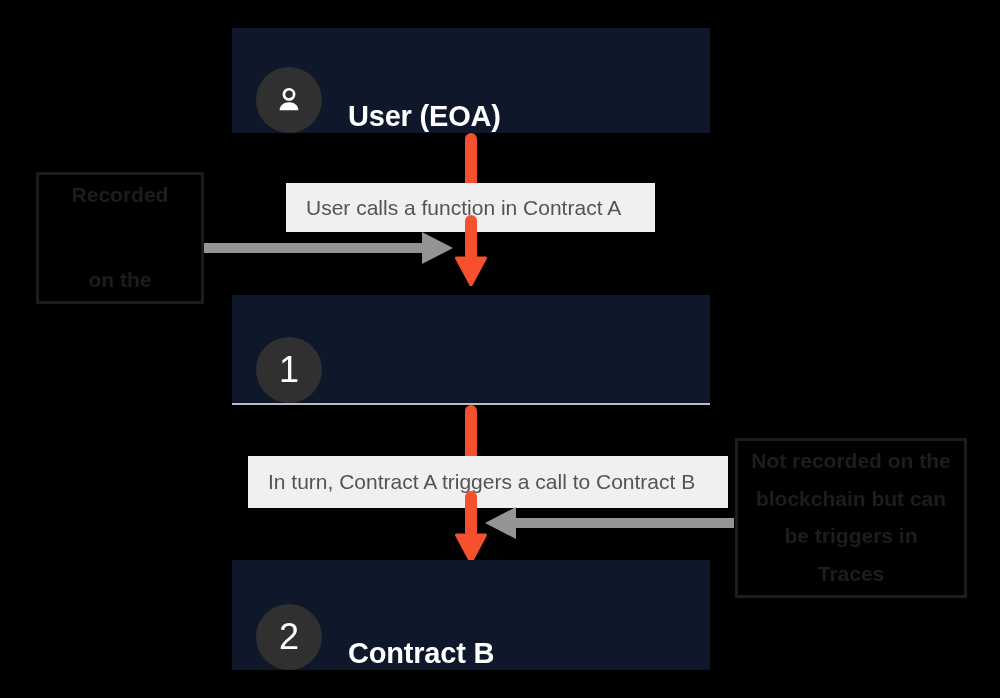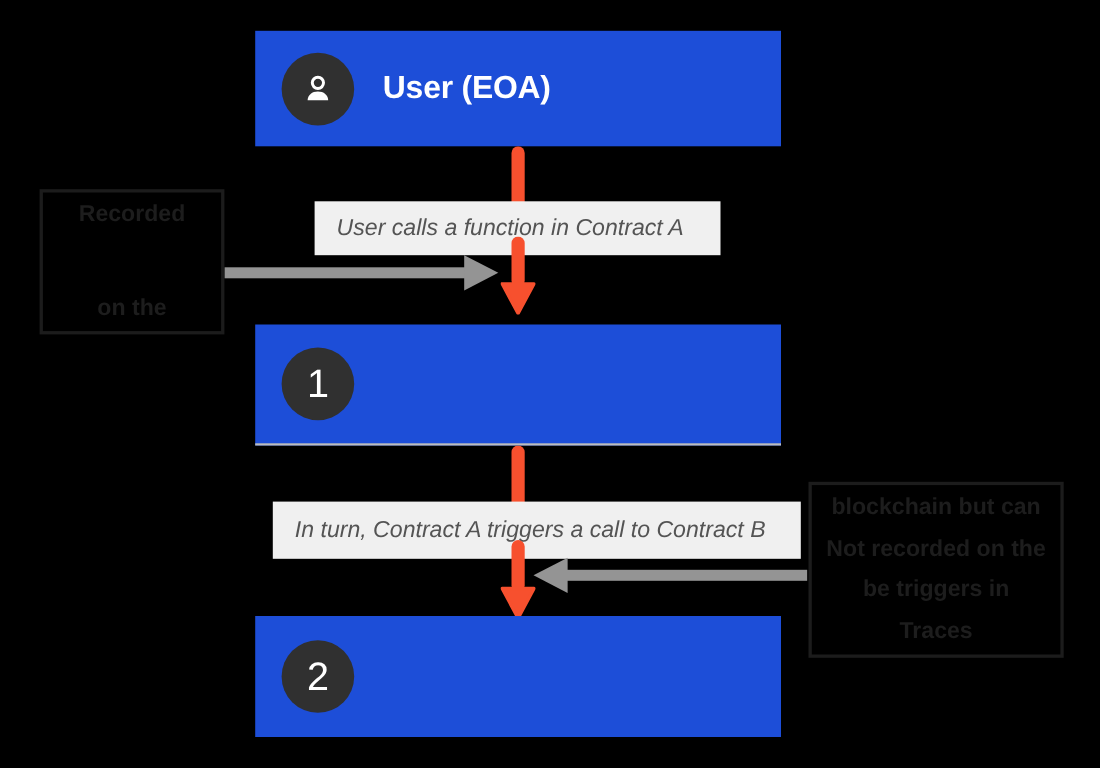--- a/index.html
+++ b/index.html
@@ -18,23 +18,23 @@
   #canvas {
     position: relative;
     width: 1000px;
     height: 698px;
     background: #000000;
   }
 
   
   .node-card {
     position: absolute;
-    background: #1d4ed8;
-    display: flex;
-    align-items: center;
+    background: #0f172a;
+    display: flex;
+    align-items: flex-end;
     box-sizing: border-box;
     padding-left: 24px;
   }
   .node-card.with-rule {
     border-bottom: 2px solid #bdbdbd;
   }
   .node-badge {
     width: 66px;
     height: 66px;
     min-width: 66px;
@@ -66,21 +66,20 @@
   .caption-chip {
     position: absolute;
     background: #f0f0f0;
     display: flex;
     align-items: center;
     box-sizing: border-box;
     padding: 0 20px;
     color: #545454;
     font-size: 21px;
     white-space: nowrap;
-    font-style: italic;
   }
   #chip-1 { left: 286px; top: 183px; width: 369px; height: 49px; }
   #chip-2 { left: 248px; top: 456px; width: 480px; height: 52px; }
 
   
   .red-arrow {
     position: absolute;
     left: 455px;
     width: 32px;
   }
@@ -168,37 +167,38 @@
     <svg width="32" height="72" viewBox="0 0 32 72">
       <rect x="10" y="0" width="12" height="47" rx="6" fill="#f7502e"></rect>
       <path d="M16 71 L1.5 44 L30.5 44 Z" fill="#f7502e" stroke="#f7502e" stroke-width="3" stroke-linejoin="round"></path>
     </svg>
   </div>
 
   <div class="node-card" id="node-cb">
     <div class="node-badge">
       <span>2</span>
     </div>
+    <div class="node-label">Contract B</div>
   </div>
 
   <div class="note-box" id="note-left">
     <div>Recorded</div>
     <div>on the</div>
   </div>
 
   <div class="gray-arrow" id="arrow-gray-left">
     <svg width="250" height="36" viewBox="0 0 250 36">
       <rect x="0" y="13" width="220" height="10" fill="#949494"></rect>
       <path d="M249 18 L218 2 L218 34 Z" fill="#949494"></path>
     </svg>
   </div>
 
   <div class="note-box" id="note-right">
+    <div>Not recorded on the</div>
     <div>blockchain but can</div>
-    <div>Not recorded on the</div>
     <div>be triggers in</div>
     <div>Traces</div>
   </div>
 
   <div class="gray-arrow" id="arrow-gray-right">
     <svg width="250" height="36" viewBox="0 0 250 36">
       <rect x="30" y="13" width="220" height="10" fill="#949494"></rect>
       <path d="M1 18 L32 2 L32 34 Z" fill="#949494"></path>
     </svg>
   </div>

